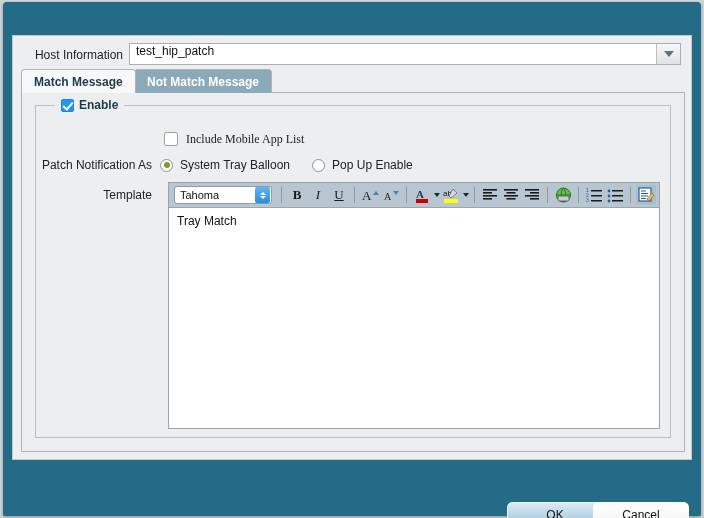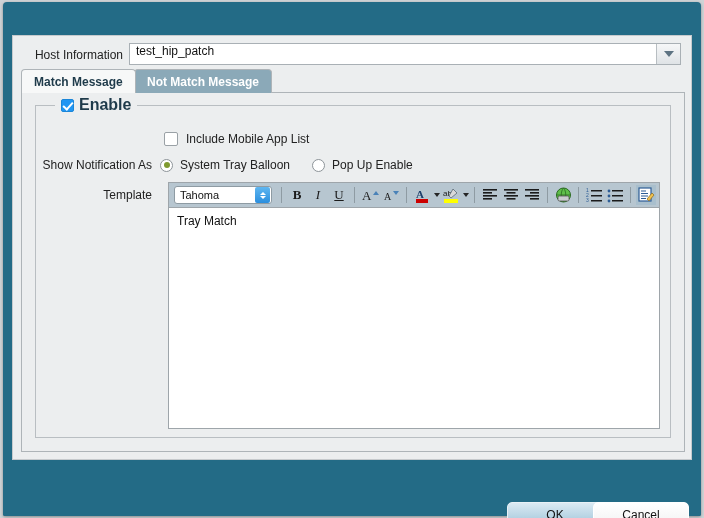--- a/index.html
+++ b/index.html
@@ -156,21 +156,21 @@
     position: absolute;
     left: 19px; top: -9px;
     height: 16px;
     padding: 0 6px;
     background: #eceeef;
     display: flex;
     align-items: center;
     gap: 5px;
   }
   .legend-label {
-    font-size: 16px;
+    font-size: 12px;
     font-weight: bold;
     color: #1e3a4a;
   }
 
   .cb {
     width: 13px; height: 13px;
     border-radius: 2px;
     display: inline-block;
     position: relative;
     cursor: pointer;
@@ -194,20 +194,21 @@
     width: 14px; height: 14px;
   }
 
   
   .mobile-row {
     position: absolute;
     left: 128px; top: 26px;
     display: flex;
     align-items: flex-start;
     gap: 8px;
+    font-family: Liberation Serif, serif;
   }
   .mobile-label { font-size: 12px; color: #222; }
 
   
   .notify-row {
     position: absolute;
     left: 0px; top: 52px;
     width: 636px;
     display: flex;
     align-items: center;
@@ -401,21 +402,21 @@
           <span class="cb checked"></span>
           <span class="legend-label">Enable</span>
         </div>
 
         <div class="mobile-row">
           <span class="cb unchecked"></span>
           <span class="mobile-label">Include Mobile App List</span>
         </div>
 
         <div class="notify-row">
-          <span class="notify-label">Show Notification As</span>
+          <span class="notify-label">Patch Notification As</span>
           <span class="radio selected"></span>
           <span class="radio-text">System Tray Balloon</span>
           <span class="radio"></span>
           <span class="radio-text">Pop Up Enable</span>
         </div>
 
         <div class="template-label">Template</div>
 
         <div class="editor">
 

